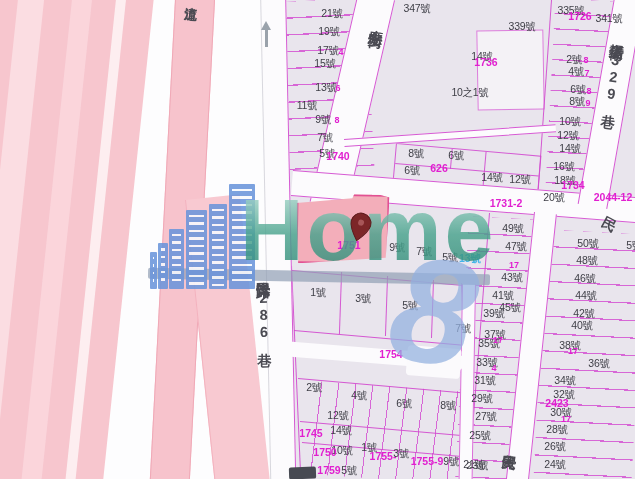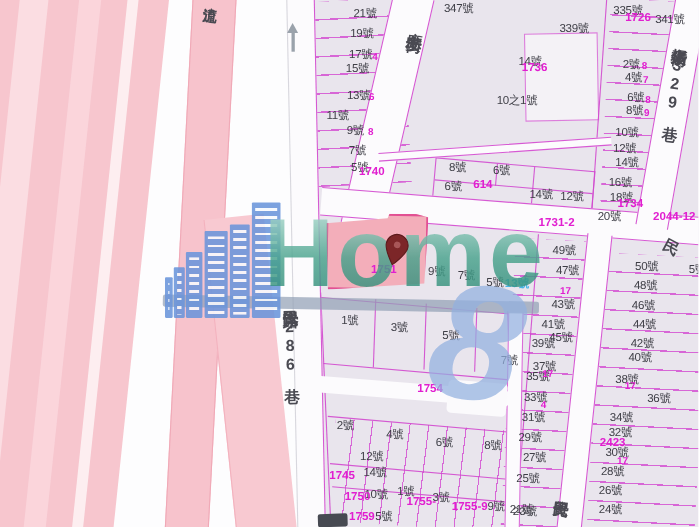--- a/index.html
+++ b/index.html
@@ -176,21 +176,21 @@
       <span class="lb hn" style="left: 448px; top: 405px;">8號</span>
       <span class="lb hn" style="left: 338px; top: 415px;">12號</span>
       <span class="lb hn" style="left: 341px; top: 430px;">14號</span>
       <span class="lb hn" style="left: 342px; top: 450px;">10號</span>
       <span class="lb hn" style="left: 369px; top: 447px;">1號</span>
       <span class="lb hn" style="left: 401px; top: 453px;">3號</span>
       <span class="lb hn" style="left: 451px; top: 461px;">9號</span>
       <span class="lb hn" style="left: 349px; top: 470px;">5號</span>
       <span class="lb pn" style="left: 349px; top: 245px;">1751</span>
       <span class="lb pn" style="left: 391px; top: 354px;">1754</span>
-      <span class="lb pn" style="left: 439px; top: 168px;">614</span>
+      <span class="lb pn" style="left: 439px; top: 168px;">626</span>
       <span class="lb pn" style="left: 506px; top: 184px; margin-top: 19px;">1731-2</span>
       <span class="lb pn" style="left: 486px; top: 62px;">1736</span>
       <span class="lb pn" style="left: 573px; top: 185px;">1734</span>
       <span class="lb pn" style="left: 613px; top: 197px;">2044-12</span>
       <span class="lb pn" style="left: 338px; top: 156px;">1740</span>
       <span class="lb pn" style="left: 580px; top: 16px;">1726</span>
       <span class="lb pn" style="left: 311px; top: 433px;">1745</span>
       <span class="lb pn" style="left: 325px; top: 452px;">1750</span>
       <span class="lb pn" style="left: 383px; top: 456px;">1755-</span>
       <span class="lb pn" style="left: 427px; top: 461px;">1755-9</span>

